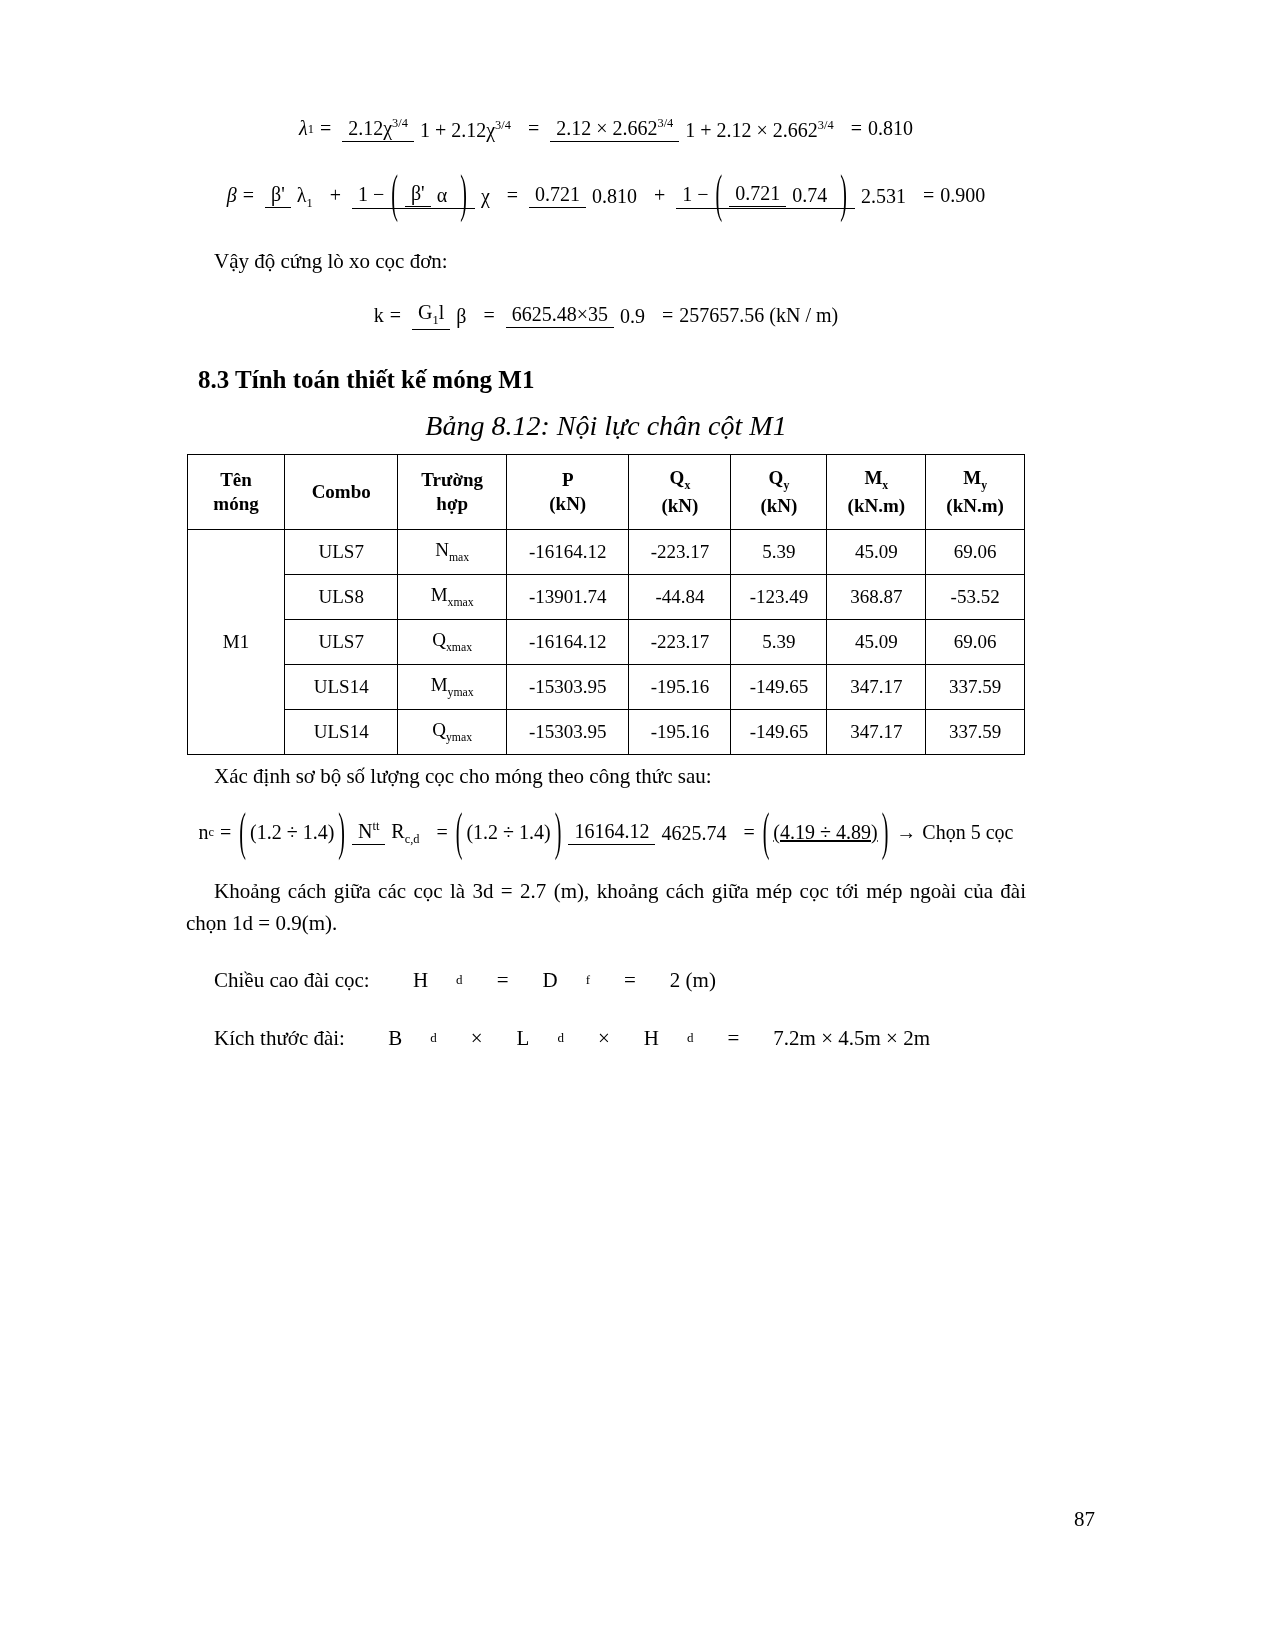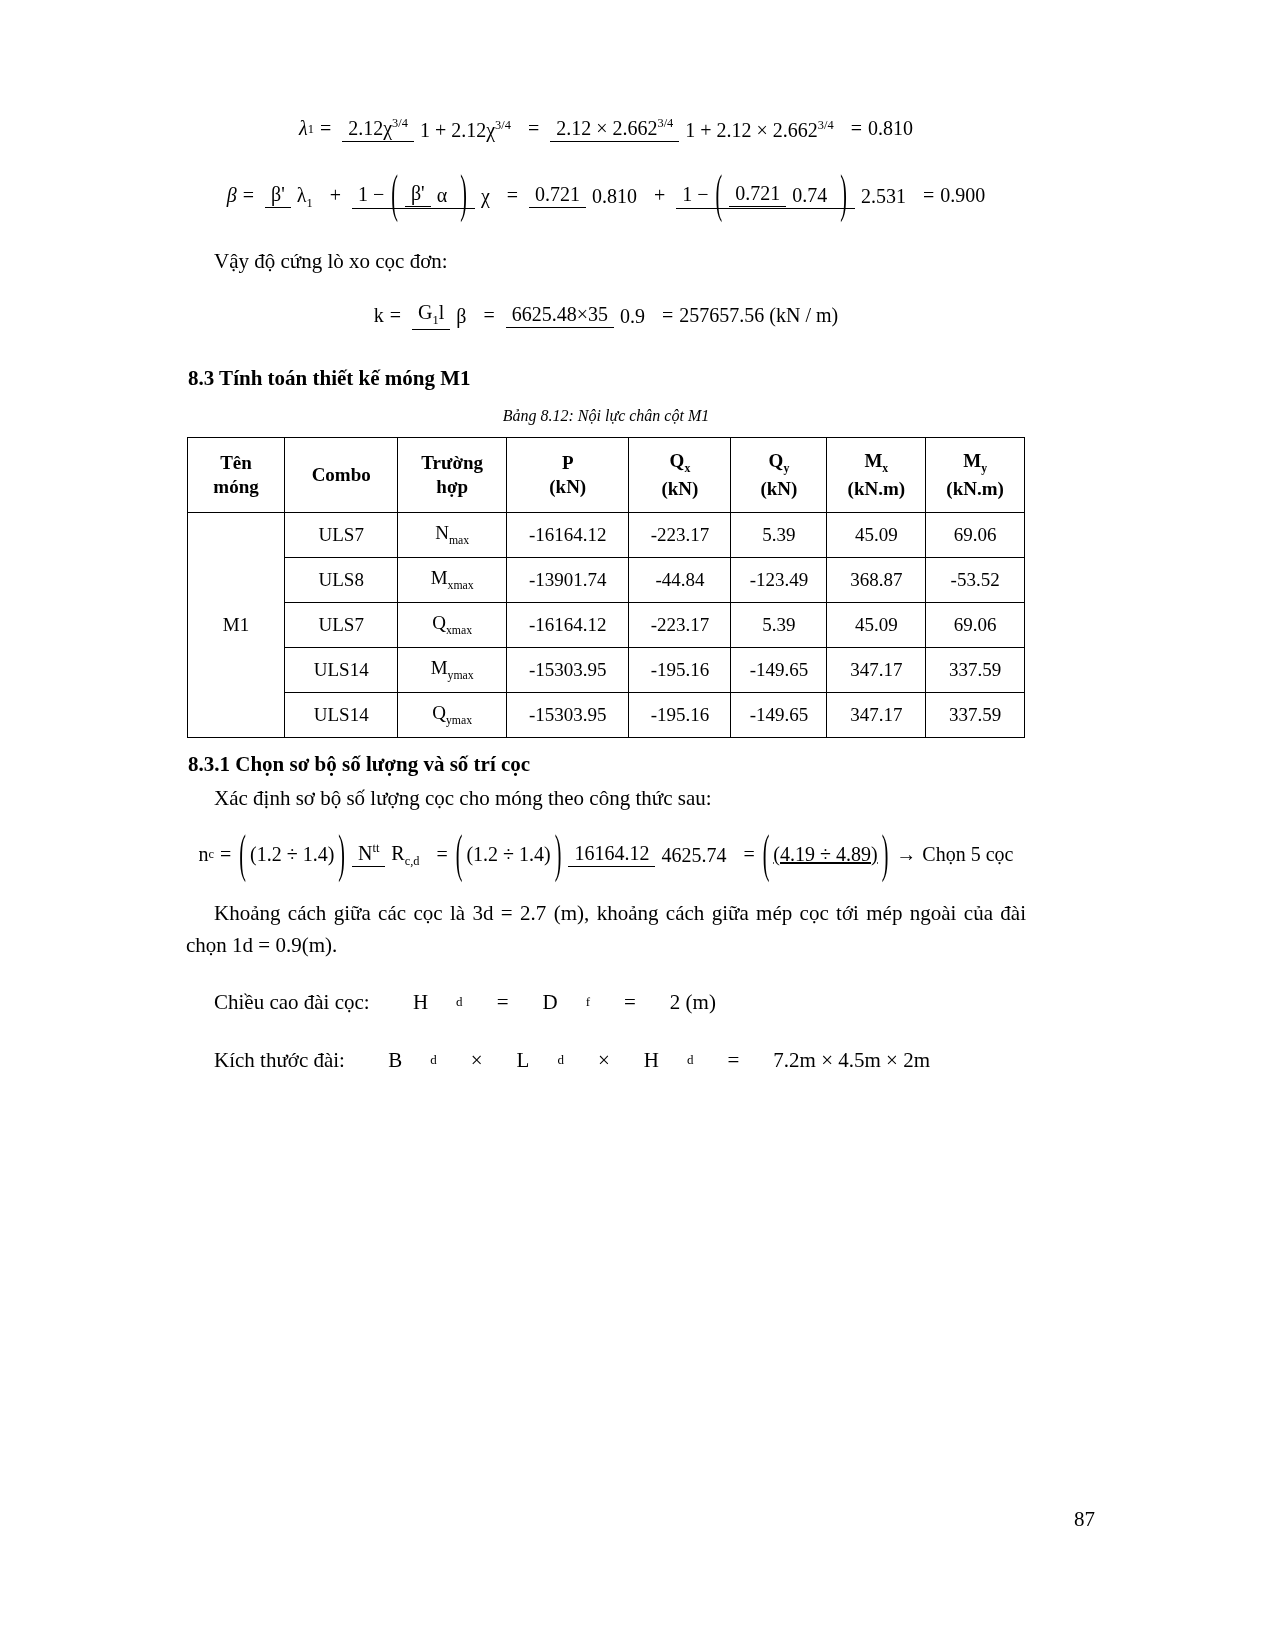--- a/index.html
+++ b/index.html
@@ -80,27 +80,27 @@
 
   
   .para {
     font-size: 21px;
     line-height: 1.5;
     margin: 0;
     text-indent: 28px;
     text-align: justify;
   }
   h3.heading {
-    font-size: 21px;
+    font-size: 25px;
     font-weight: bold;
-    margin: 2px;
+    margin: 12px;
     font-family: "Liberation Serif", serif;
   }
   .caption {
-    font-size: 16px;
+    font-size: 28px;
     font-style: italic;
     text-align: center;
     margin: 0;
   }
 
   
   table.nl {
     border-collapse: collapse;
     margin: 0 auto;
     width: 838px;
@@ -303,21 +303,20 @@
           <td><span>Q</span><sub class="sm">ymax</sub></td>
           <td>-15303.95</td>
           <td>-195.16</td>
           <td>-149.65</td>
           <td>347.17</td>
           <td>337.59</td>
         </tr>
       </tbody>
     </table>
 
-    <h3 class="heading" style="margin-top:14px;">8.3.1 Chọn sơ bộ số lượng và số trí cọc</h3>
 
     <p class="para" style="margin-top:6px;">Xác định sơ bộ số lượng cọc cho móng theo công thức sau:</p>
 
     <div class="eq-block" style="margin-top:26px;">
       <span class="eq">
         <span>n</span>
           <sub class="sm">c</sub>
         <span class="op">=</span>
         <span class="paren">
           <span class="big-l">(</span>

